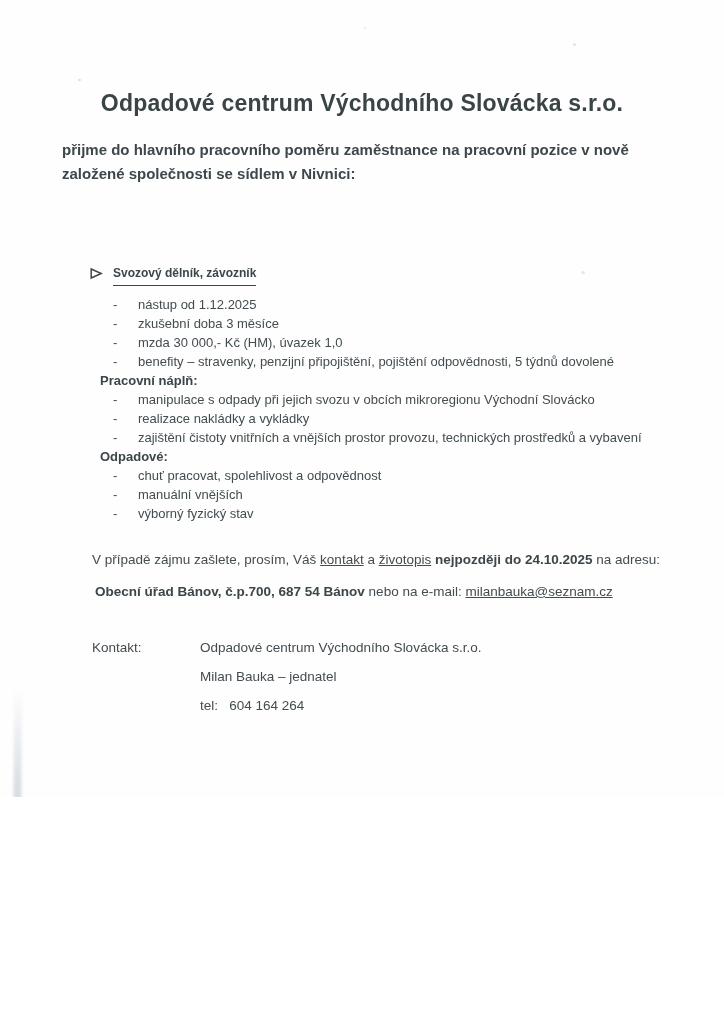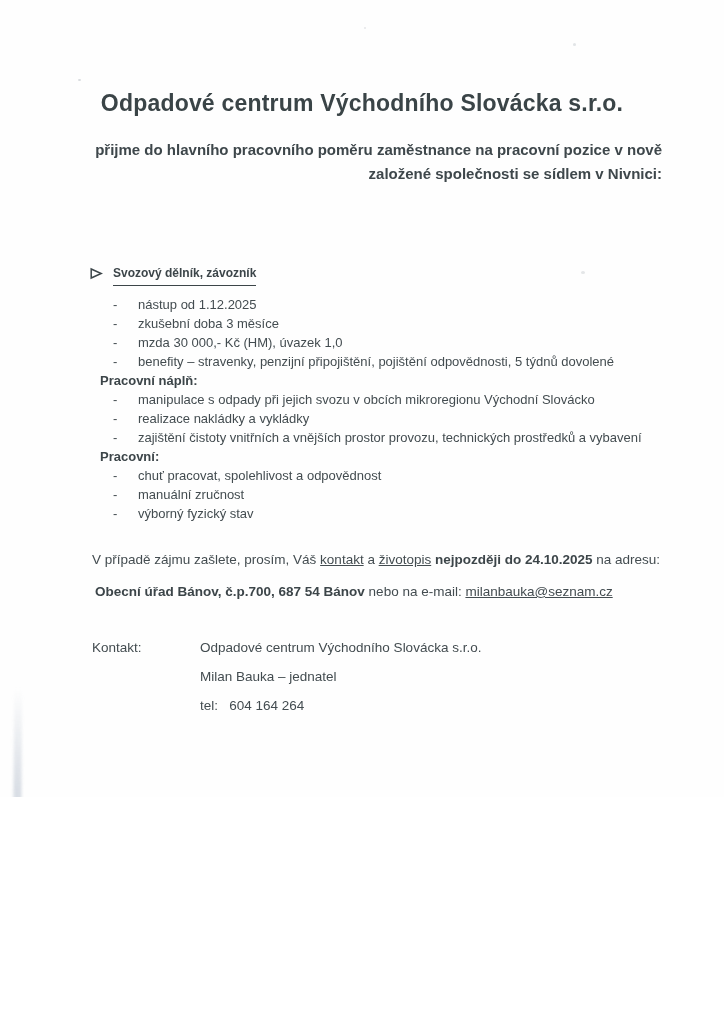--- a/index.html
+++ b/index.html
@@ -26,21 +26,21 @@
     font-size: 23px;
     font-weight: 700;
     color: #3a4447;
     letter-spacing: 0.2px;
   }
   .doc-subtitle {
     position: absolute;
     top: 138px;
     left: 62px;
     right: 62px;
-    text-align: right;
+    text-align: left;
     font-size: 15px;
     font-weight: 700;
     line-height: 24px;
     color: #3e474b;
   }
   
   .job {
     position: absolute;
     top: 263px;
     left: 90px;
@@ -192,28 +192,28 @@
       </div>
       <div class="li">
         <span class="dash">-</span>
         <span>realizace nakládky a vykládky</span>
       </div>
       <div class="li">
         <span class="dash">-</span>
         <span>zajištění čistoty vnitřních a vnějších prostor provozu, technických prostředků a vybavení</span>
       </div>
 
-      <div class="sub-label">Pracovní:</div>
+      <div class="sub-label">Odpadové:</div>
       <div class="li">
         <span class="dash">-</span>
         <span>chuť pracovat, spolehlivost a odpovědnost</span>
       </div>
       <div class="li">
         <span class="dash">-</span>
-        <span>manuální zručnost</span>
+        <span>manuální vnějších</span>
       </div>
       <div class="li">
         <span class="dash">-</span>
         <span>výborný fyzický stav</span>
       </div>
     </div>
   </div>
 
   <div class="apply-1"><span>V případě zájmu zašlete, prosím, Váš </span><span class="u">kontakt</span><span> a </span><span class="u">životopis</span><span> </span><span class="b">nejpozději do 24.10.2025</span><span> na adresu:</span></div>
 

